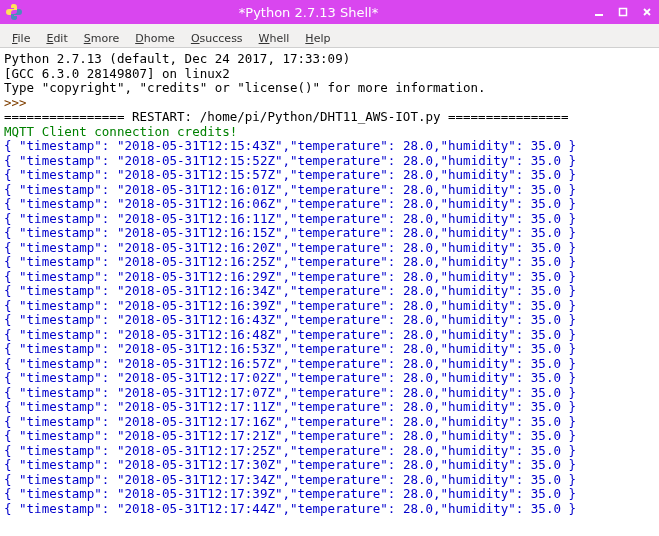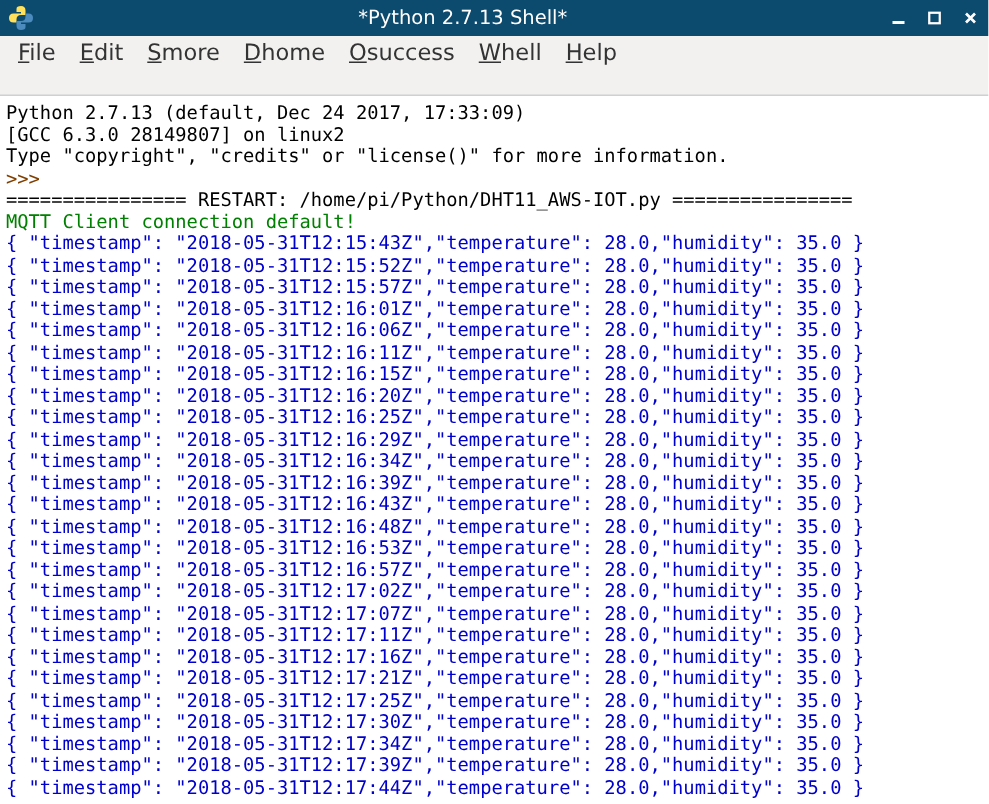--- a/index.html
+++ b/index.html
@@ -6,21 +6,21 @@
   body {
     font-family: "DejaVu Sans", "Liberation Sans", sans-serif;
     background: #fff;
     width: 659px;
     height: 536px;
     overflow: hidden;
     display: flex;
     flex-direction: column;
   }
   .titlebar {
-    background: #0c4a6e;
+    background: #d946ef;
     color: #fff;
     height: 24px;
     display: flex;
     align-items: center;
     font-size: 13px;
     user-select: none;
   }
   .titlebar .app-icon {
     width: 20px;
     height: 20px;
@@ -44,24 +44,24 @@
     display: flex;
     align-items: center;
     justify-content: center;
     color: #fff;
     font-size: 12px;
     cursor: pointer;
   }
   .menubar {
     background: #f2f1f0;
     border-bottom: 1px solid #d0d0d0;
-    height: 40px;
+    height: 24px;
     display: flex;
-    align-items: flex-start;
-    font-size: 15px;
+    align-items: flex-end;
+    font-size: 11px;
     color: #333;
     padding-left: 6px;
   }
   .menubar .menu-item {
     padding: 2px 10px 2px 6px;
     cursor: pointer;
   }
   .menubar .menu-item .ul { text-decoration: underline; }
   .content {
     flex: 1;
@@ -115,21 +115,21 @@
   <span class="menu-item"><span class="ul">O</span><span>success</span></span>
   <span class="menu-item"><span class="ul">W</span><span>hell</span></span>
   <span class="menu-item"><span class="ul">H</span><span>elp</span></span>
 </div>
 
 <div class="content" id="content"><span>Python 2.7.13 (default, Dec 24 2017, 17:33:09)</span>
 <span>[GCC 6.3.0 28149807] on linux2</span>
 <span>Type "copyright", "credits" or "license()" for more information.</span>
 <span class="c-brown">&gt;&gt;&gt; </span>
 <span>================ RESTART: /home/pi/Python/DHT11_AWS-IOT.py ================</span>
-<span class="c-green">MQTT Client connection default!</span>
+<span class="c-green">MQTT Client connection credits!</span>
 <span class="c-blue">{</span><span class="c-blue"> "timestamp": </span><span class="c-blue">"2018-05-31T12:15:43Z"</span><span class="c-blue">,"temperature": </span><span class="c-blue">28.0</span><span class="c-blue">,"humidity": </span><span class="c-blue">35.0 </span><span class="c-blue">}</span>
 <span class="c-blue">{</span><span class="c-blue"> "timestamp": </span><span class="c-blue">"2018-05-31T12:15:52Z"</span><span class="c-blue">,"temperature": </span><span class="c-blue">28.0</span><span class="c-blue">,"humidity": </span><span class="c-blue">35.0 </span><span class="c-blue">}</span>
 <span class="c-blue">{</span><span class="c-blue"> "timestamp": </span><span class="c-blue">"2018-05-31T12:15:57Z"</span><span class="c-blue">,"temperature": </span><span class="c-blue">28.0</span><span class="c-blue">,"humidity": </span><span class="c-blue">35.0 </span><span class="c-blue">}</span>
 <span class="c-blue">{</span><span class="c-blue"> "timestamp": </span><span class="c-blue">"2018-05-31T12:16:01Z"</span><span class="c-blue">,"temperature": </span><span class="c-blue">28.0</span><span class="c-blue">,"humidity": </span><span class="c-blue">35.0 </span><span class="c-blue">}</span>
 <span class="c-blue">{</span><span class="c-blue"> "timestamp": </span><span class="c-blue">"2018-05-31T12:16:06Z"</span><span class="c-blue">,"temperature": </span><span class="c-blue">28.0</span><span class="c-blue">,"humidity": </span><span class="c-blue">35.0 </span><span class="c-blue">}</span>
 <span class="c-blue">{</span><span class="c-blue"> "timestamp": </span><span class="c-blue">"2018-05-31T12:16:11Z"</span><span class="c-blue">,"temperature": </span><span class="c-blue">28.0</span><span class="c-blue">,"humidity": </span><span class="c-blue">35.0 </span><span class="c-blue">}</span>
 <span class="c-blue">{</span><span class="c-blue"> "timestamp": </span><span class="c-blue">"2018-05-31T12:16:15Z"</span><span class="c-blue">,"temperature": </span><span class="c-blue">28.0</span><span class="c-blue">,"humidity": </span><span class="c-blue">35.0 </span><span class="c-blue">}</span>
 <span class="c-blue">{</span><span class="c-blue"> "timestamp": </span><span class="c-blue">"2018-05-31T12:16:20Z"</span><span class="c-blue">,"temperature": </span><span class="c-blue">28.0</span><span class="c-blue">,"humidity": </span><span class="c-blue">35.0 </span><span class="c-blue">}</span>
 <span class="c-blue">{</span><span class="c-blue"> "timestamp": </span><span class="c-blue">"2018-05-31T12:16:25Z"</span><span class="c-blue">,"temperature": </span><span class="c-blue">28.0</span><span class="c-blue">,"humidity": </span><span class="c-blue">35.0 </span><span class="c-blue">}</span>
 <span class="c-blue">{</span><span class="c-blue"> "timestamp": </span><span class="c-blue">"2018-05-31T12:16:29Z"</span><span class="c-blue">,"temperature": </span><span class="c-blue">28.0</span><span class="c-blue">,"humidity": </span><span class="c-blue">35.0 </span><span class="c-blue">}</span>

